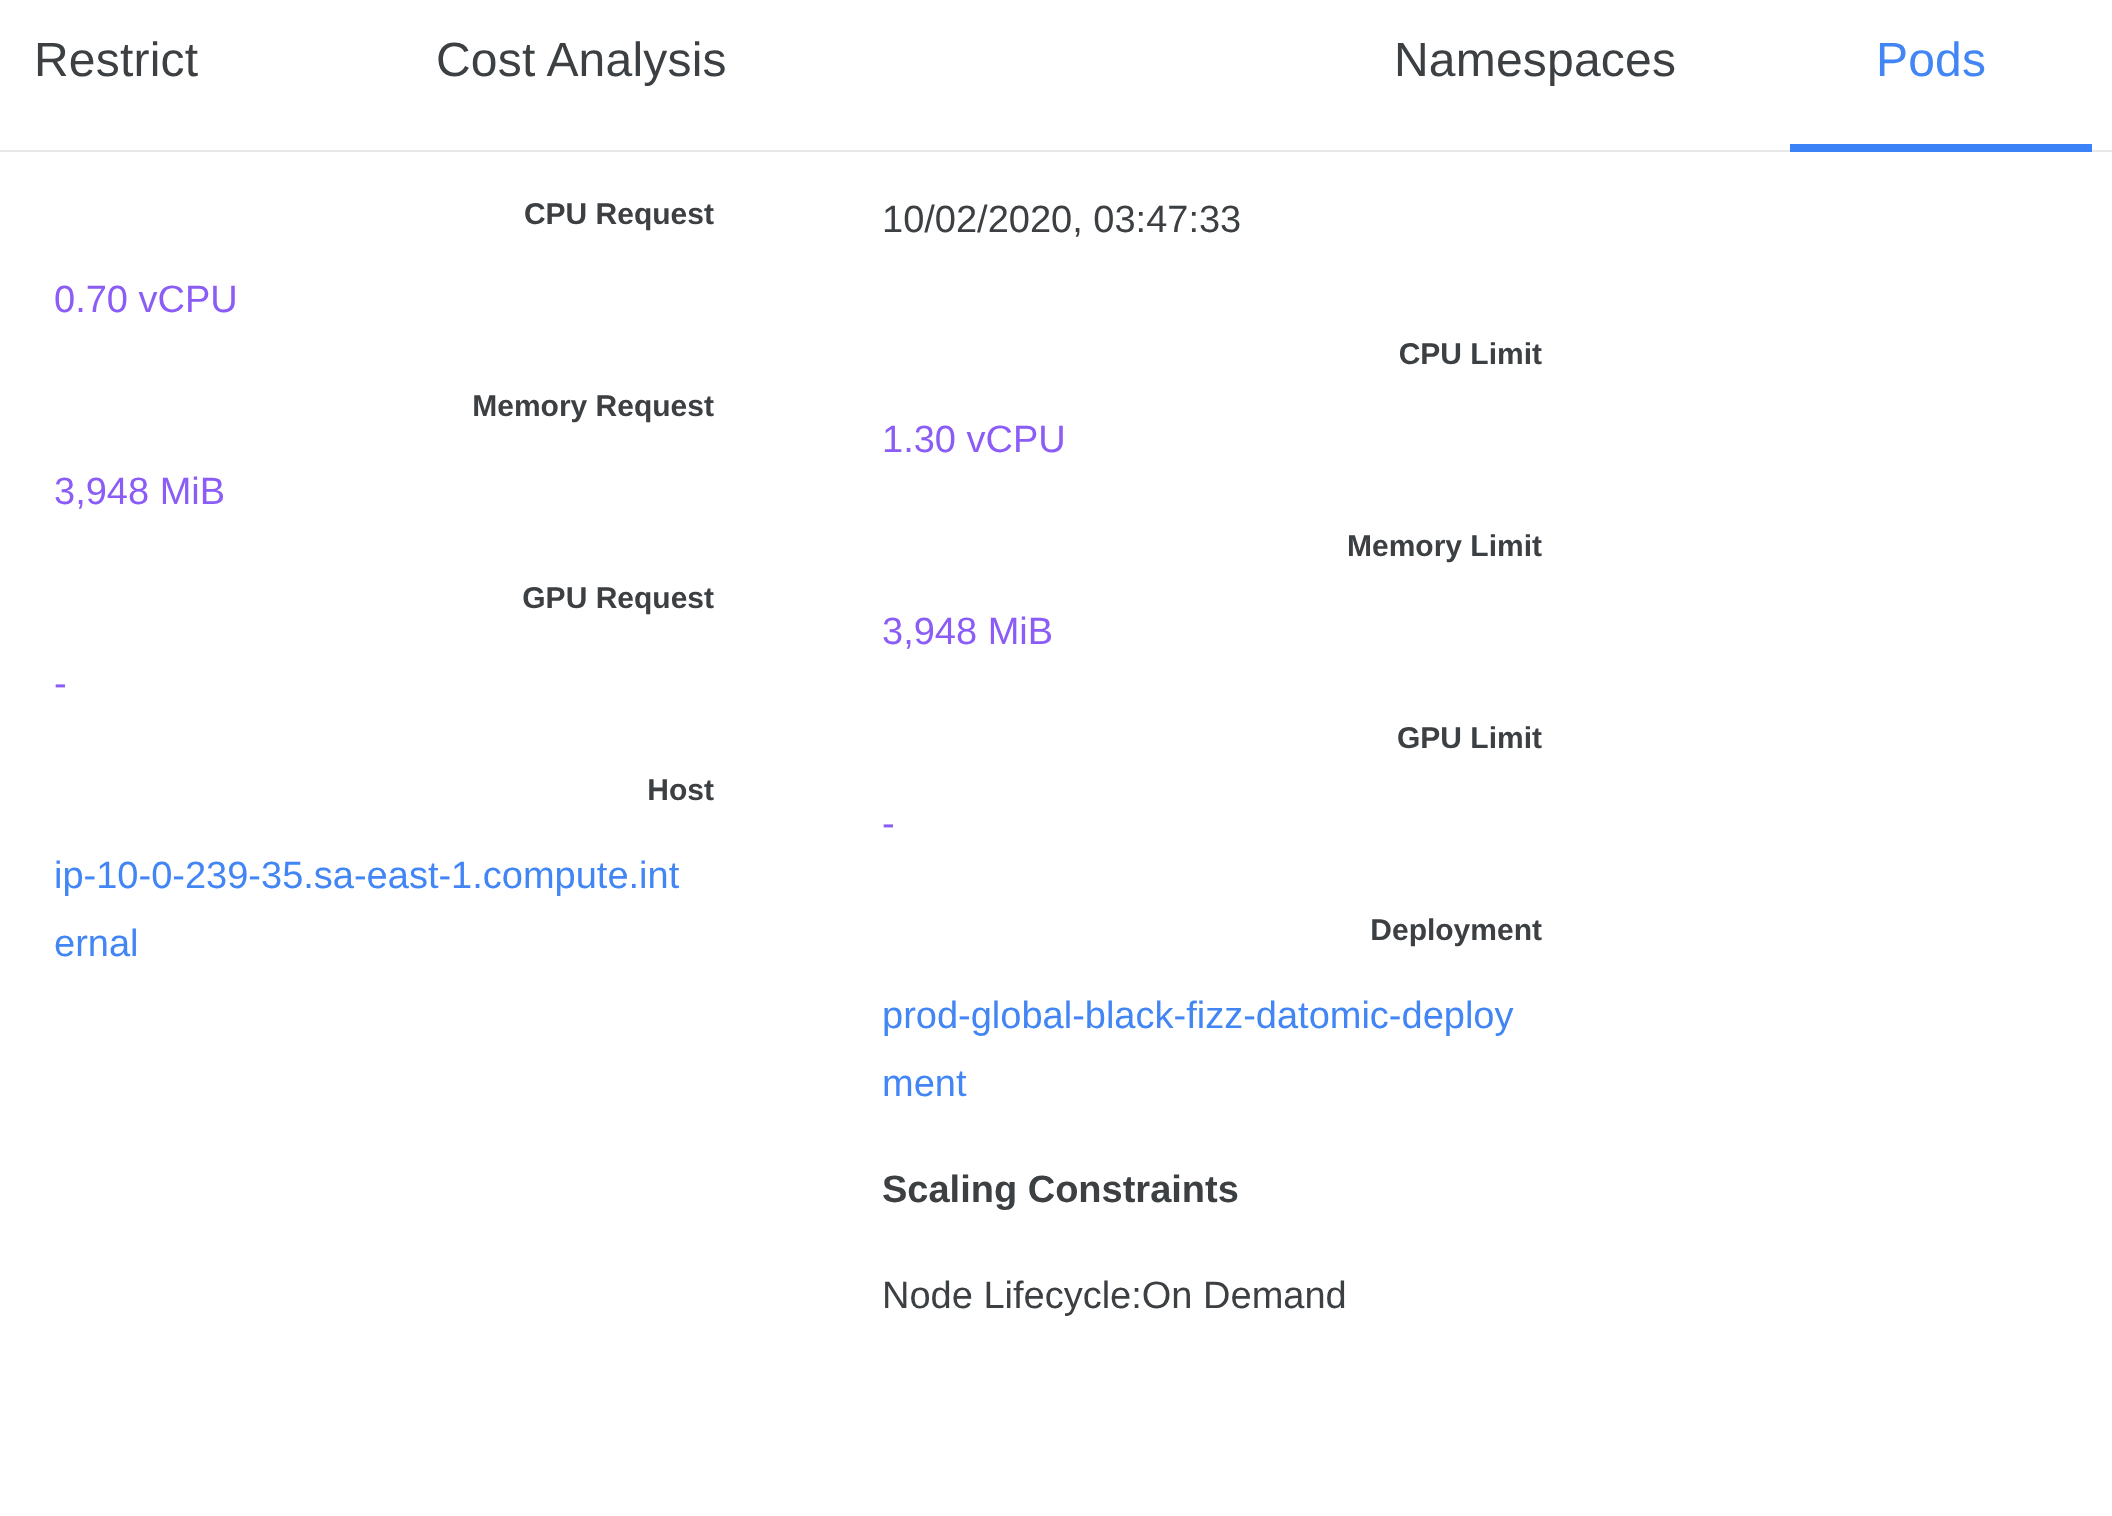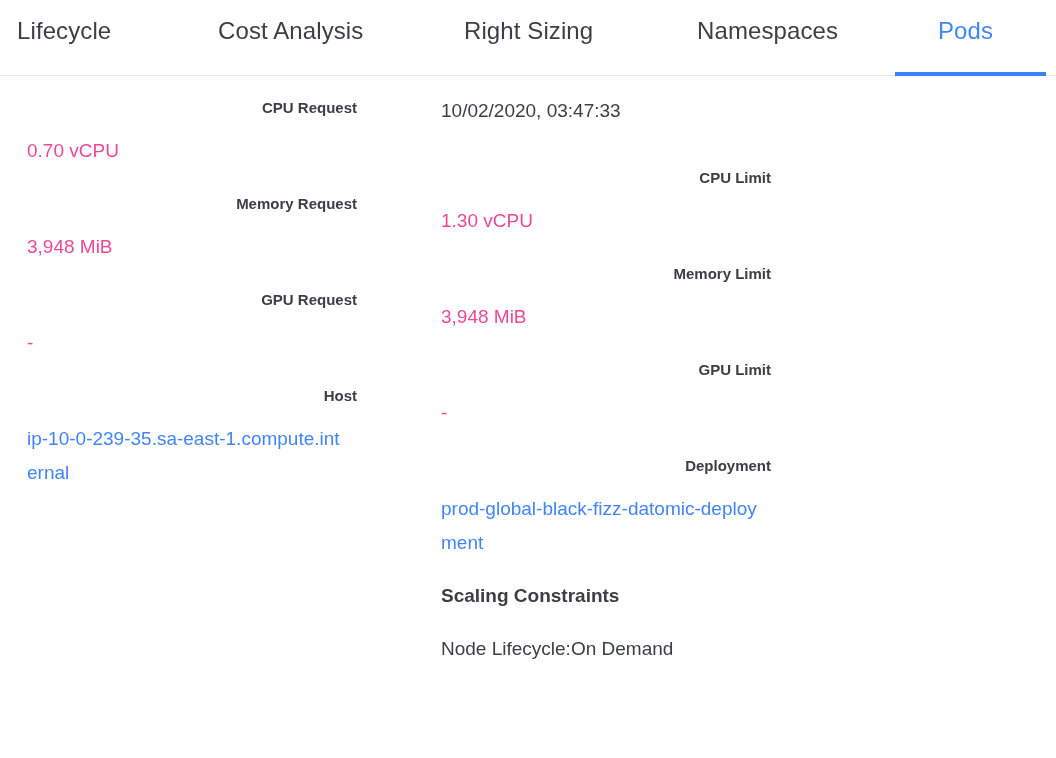--- a/index.html
+++ b/index.html
@@ -86,21 +86,21 @@
     color: #3c4043;
     margin-bottom: 12px;
     white-space: nowrap;
     text-align: right;
   }
 
   .field-value {
     font-size: 19px;
     line-height: 34px;
     font-weight: 400;
-    color: #ec4899;
+    color: #8b5cf6;
     word-break: break-all;
     max-width: 322px;
   }
 
   .field-value.link,
   .standalone-link {
     color: #4285f4;
     cursor: pointer;
     text-decoration: none;
     word-break: break-all;
@@ -137,23 +137,22 @@
     color: #3c4043;
     margin-bottom: 22px;
   }
 </style>
 </head>
 <body>
 
 <div class="app">
 
   <div class="tabbar">
-    <div class="tab tab-0">Lifecycle</div>
+    <div class="tab tab-0">Restrict</div>
     <div class="tab tab-1">Cost Analysis</div>
-    <div class="tab tab-2">Right Sizing</div>
     <div class="tab tab-3">Namespaces</div>
     <div class="tab tab-4 active">Pods</div>
     <div class="tab-underline"></div>
   </div>
 
   <div class="content">
 
     <div class="col col-left">
 
 

